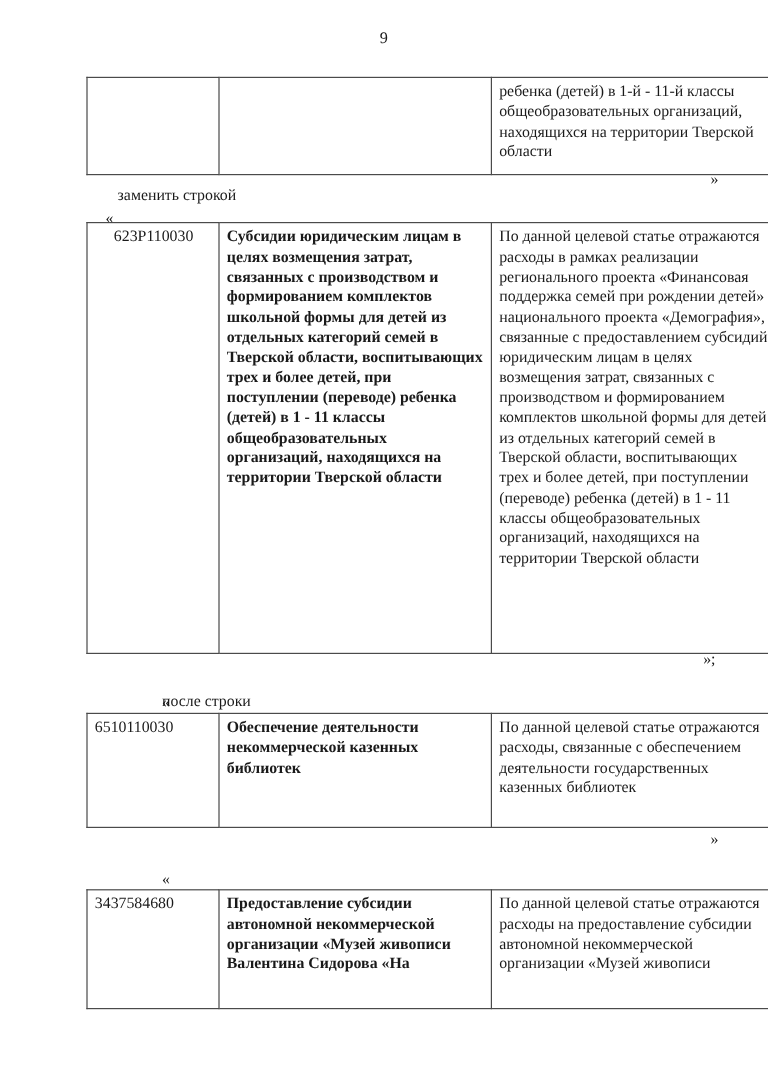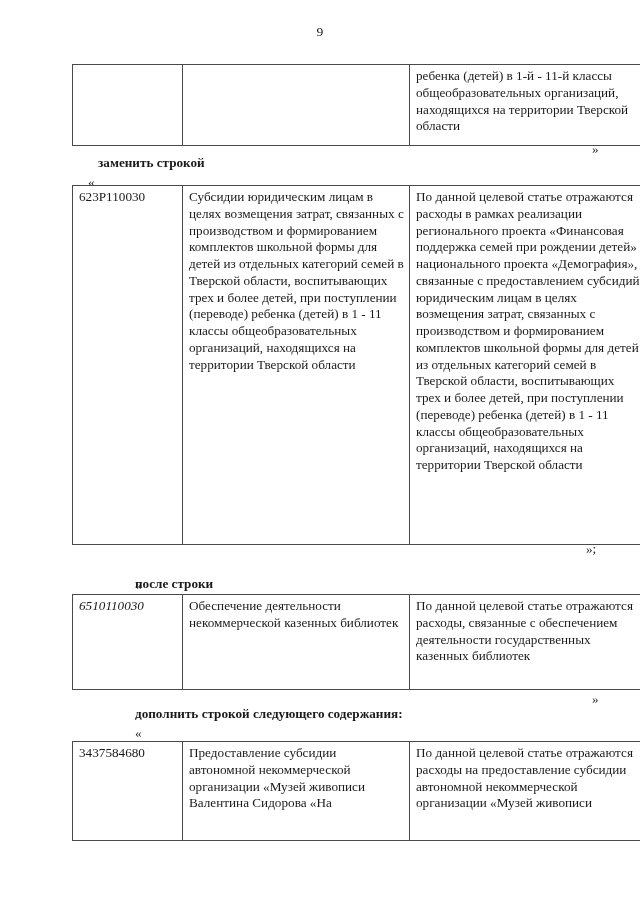--- a/index.html
+++ b/index.html
@@ -33,21 +33,20 @@
     font-size: 13.5px;
     letter-spacing: 0.2px;
   }
 
   
   .para {
     position: absolute;
     font-size: 13.2px;
     line-height: 1.25;
     white-space: nowrap;
-    font-weight: bold;
   }
 
   .quote-open {
     position: absolute;
     font-size: 13.2px;
     line-height: 1;
   }
 
   .quote-close {
     position: absolute;
@@ -70,20 +69,21 @@
     word-wrap: break-word;
     overflow-wrap: break-word;
     hyphens: none;
   }
   td.col-code {
     width: 98px;
     white-space: nowrap;
   }
   td.col-name {
     width: 215px;
+    font-weight: bold;
   }
   td.col-desc {
     width: 225px;
   }
   td.vcenter {
     vertical-align: middle;
   }
   td.empty-cell {
     padding: 0;
   }
@@ -106,45 +106,44 @@
   </table>
 
   <div class="quote-close" style="left:592px; top:142px;">»</div>
 
   <div class="para" style="left:98px; top:155px;">заменить строкой</div>
   <div class="quote-open" style="left:88px; top:175px;">«</div>
 
   <table class="doc-table" style="left:72px; top:185px; width:538px;">
     <tbody>
       <tr>
-        <td class="col-code vcenter" style="height:352px;">623Р110030</td>
+        <td class="col-code vcenter" style="height:352px;text-align:center;">623Р110030</td>
         <td class="col-name vcenter">Субсидии юридическим лицам в целях возмещения затрат, связанных с производством и формированием комплектов школьной формы для детей из отдельных категорий семей в Тверской области, воспитывающих трех и более детей, при поступлении (переводе) ребенка (детей) в 1 - 11 классы общеобразовательных организаций, находящихся на территории Тверской области</td>
         <td class="col-desc">По данной целевой статье отражаются расходы в рамках реализации регионального проекта «Финансовая поддержка семей при рождении детей» национального проекта «Демография», связанные с предоставлением субсидий юридическим лицам в целях возмещения затрат, связанных с производством и формированием комплектов школьной формы для детей из отдельных категорий семей в Тверской области, воспитывающих трех и более детей, при поступлении (переводе) ребенка (детей) в 1 - 11 классы общеобразовательных организаций, находящихся на территории Тверской области</td>
       </tr>
     </tbody>
   </table>
 
   <div class="quote-close" style="left:586px; top:542px;">»;</div>
 
   <div class="para" style="left:135px; top:576px;">после строки</div>
   <div class="quote-open" style="left:135px; top:578px;">«</div>
 
   <table class="doc-table" style="left:72px; top:594px; width:538px;">
     <tbody>
       <tr>
-        <td class="col-code" style="height:88px;font-style:italic;">6510110030</td>
+        <td class="col-code" style="height:88px;">6510110030</td>
         <td class="col-name">Обеспечение деятельности некоммерческой казенных библиотек</td>
         <td class="col-desc">По данной целевой статье отражаются расходы, связанные с обеспечением деятельности государственных казенных библиотек</td>
       </tr>
     </tbody>
   </table>
 
   <div class="quote-close" style="left:592px; top:692px;">»</div>
 
-  <div class="para" style="left:135px; top:706px;">дополнить строкой следующего содержания:</div>
   <div class="quote-open" style="left:135px; top:726px;">«</div>
 
   <table class="doc-table" style="left:72px; top:741px; width:538px;">
     <tbody>
       <tr>
         <td class="col-code" style="height:92px;">3437584680</td>
         <td class="col-name">Предоставление субсидии автономной некоммерческой организации «Музей живописи Валентина Сидорова «На</td>
         <td class="col-desc">По данной целевой статье отражаются расходы на предоставление субсидии автономной некоммерческой организации «Музей живописи</td>
       </tr>
     </tbody>

